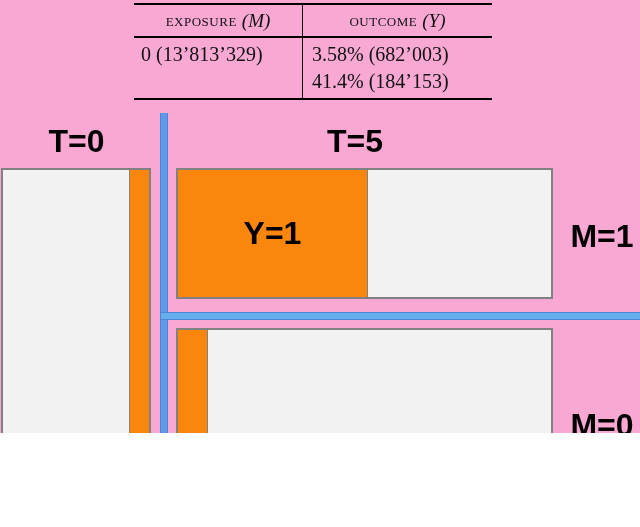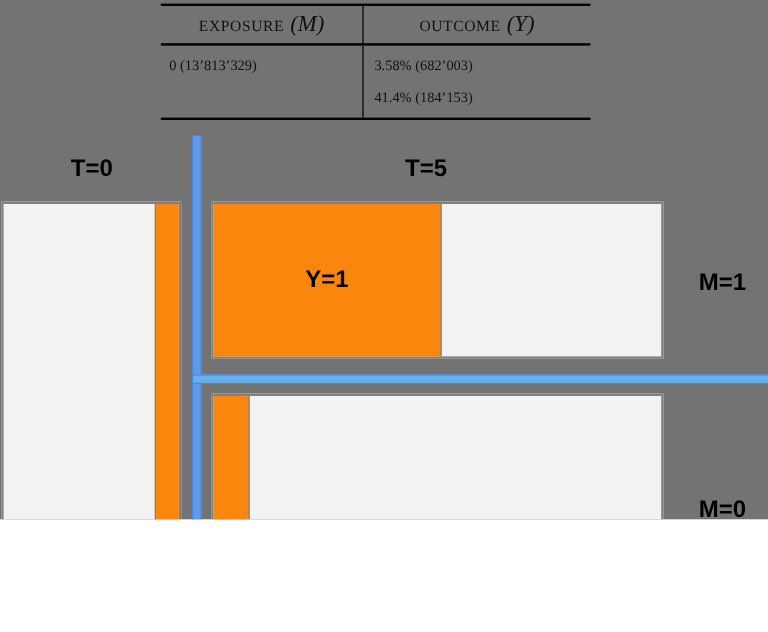--- a/index.html
+++ b/index.html
@@ -1,42 +1,42 @@
 <!DOCTYPE html>
 <html style="--orange: #FB860D; --blue-vertical: #5E9AE8; --blue-horizontal: #66AFEC; --panel-fill: #F2F2F2; --panel-border: #818181;"><head>
 <meta charset="utf-8">
 <style>
   html,body{margin:0;padding:0;background:#ffffff;}
-  .canvas{position:relative;width:640px;height:433px;background:#737373;overflow:hidden;
+  .canvas{position:relative;width:640px;height:433px;background:#f9a8d4;overflow:hidden;
           font-family:"Liberation Sans",sans-serif;}
 
   
   .dtable{position:absolute;left:134px;top:3px;width:358px;
           font-family:"Liberation Serif",serif;color:#111;}
   .rule{background:#000;}
   .rule.thick{height:2px;}
   .rule.mid{height:1.5px;}
   .thead{display:flex;align-items:center;height:31px;}
   .th{text-align:center;font-size:18px;letter-spacing:.5px;}
   .sc{font-variant:small-caps;}
   .mvar{font-style:italic;font-size:19px;letter-spacing:0;}
   .c1{width:169px;box-sizing:border-box;border-right:1.5px solid #000;height:100%;}
   .c2{flex:1;}
   .thead .c1{display:flex;align-items:center;justify-content:center;}
   .thead .c2{display:flex;align-items:center;justify-content:center;height:100%;}
   .tbody{display:flex;}
   .tc{padding-top:3px;padding-bottom:3px;}
   .tc.c1{height:auto;padding-left:7px;}
   .tc.c2{padding-left:9px;}
-  .line{font-size:12px;line-height:27px;white-space:nowrap;}
+  .line{font-size:20px;line-height:27px;white-space:nowrap;}
   .b{font-weight:normal;}
 
   
   .plot-label{position:absolute;display:flex;align-items:center;justify-content:center;
-              font-size:20px;font-weight:700;color:#000;height:30px;}
+              font-size:32px;font-weight:700;color:#000;height:30px;}
   .panel{position:absolute;box-sizing:border-box;background:var(--panel-fill,#F2F2F2);
          border:2px solid var(--panel-border,#818181);}
   .orange-fill{position:absolute;top:0;bottom:0;background:var(--orange,#FB860D);
                display:flex;align-items:center;justify-content:center;}
   .strip-left{left:0;border-right:1.5px solid var(--panel-border,#818181);}
   .strip-right{right:0;border-left:1.5px solid var(--panel-border,#818181);}
   .bar-v{position:absolute;left:160px;top:113px;width:8px;height:414px;
          background:var(--blue-vertical,#5E9AE8);box-sizing:border-box;
          border-left:1px solid #4C86D8;border-right:1px solid #4C86D8;}
   .bar-h{position:absolute;left:161px;top:312px;width:479px;height:8px;

